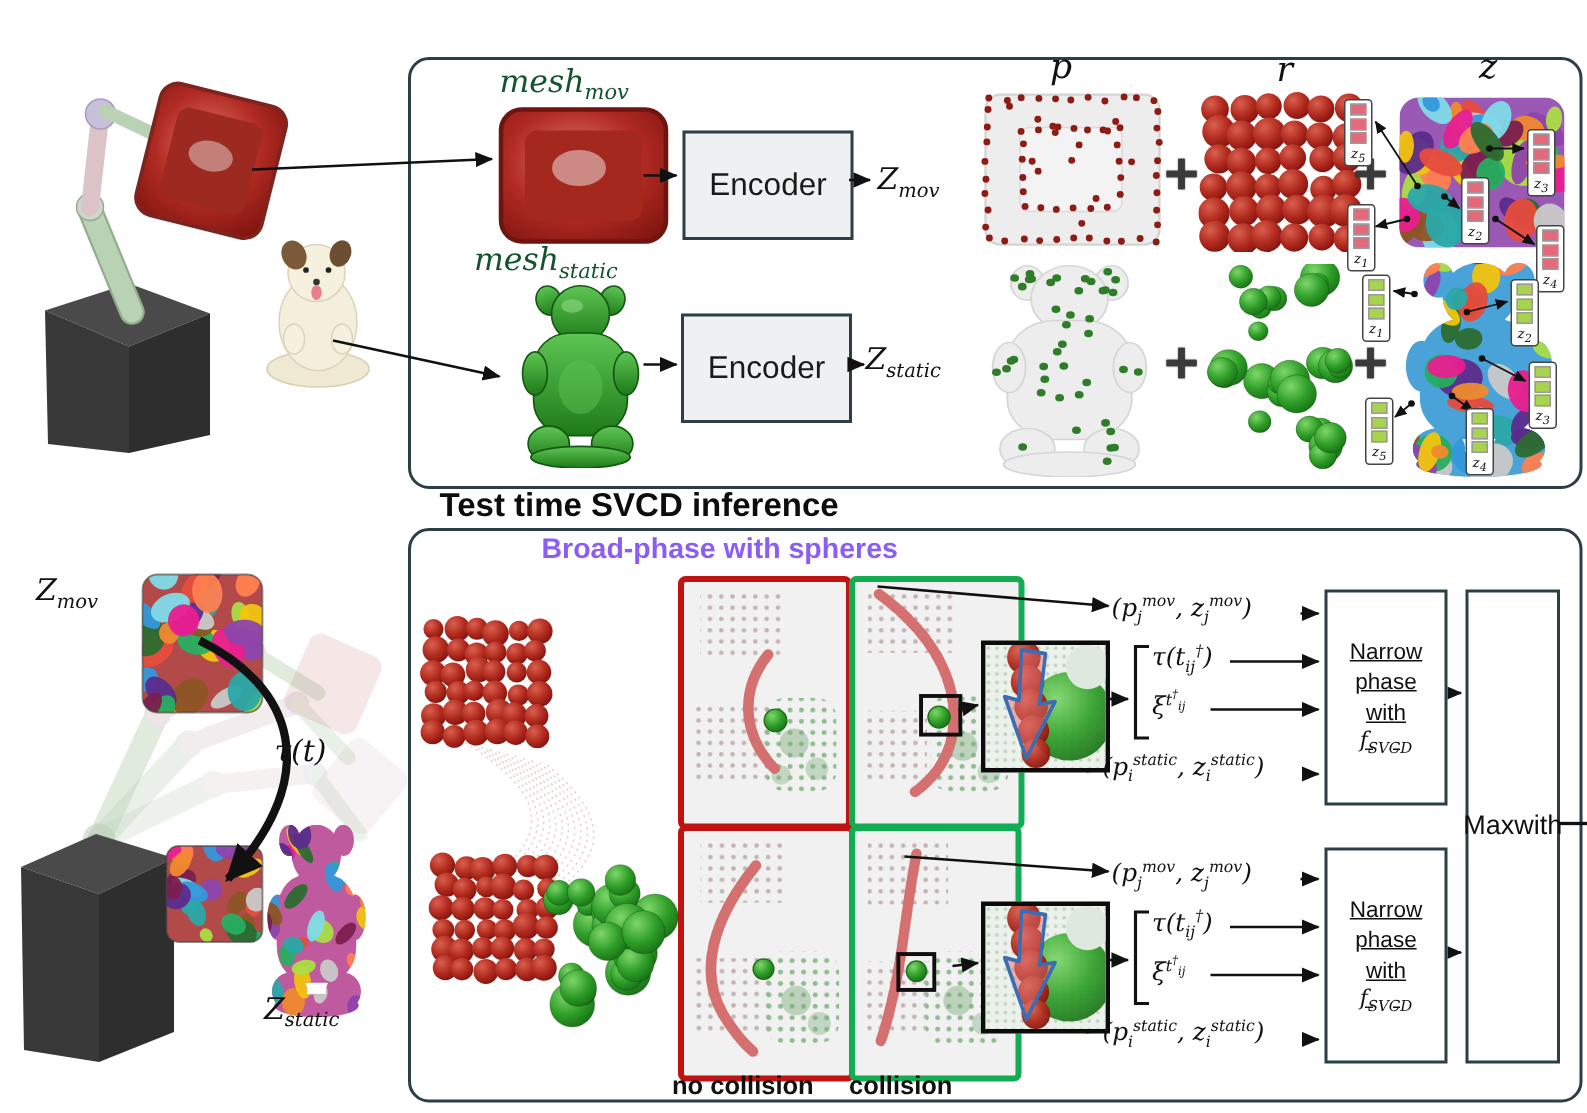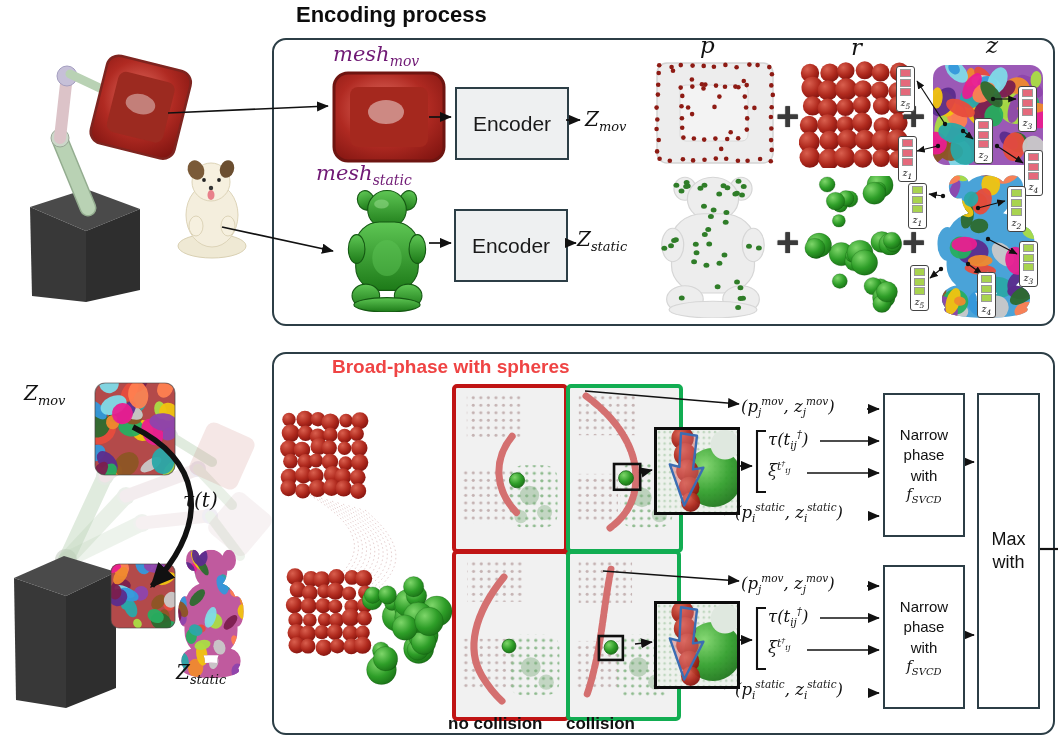--- a/index.html
+++ b/index.html
@@ -4,40 +4,40 @@
 <style>
   :root{
     --box-border:#2c3e46; --red-border:#c01414; --green-border:#12ad52;
     --tag-red:#e4697b; --tag-green:#a8d34f; --arc-red:#d47070; --panel-bg:#f1f1f1;
   }
   html,body{margin:0;padding:0;background:#fff;}
   #stage{position:relative;width:1058px;height:742px;background:#fff;overflow:hidden;
          font-family:"Liberation Sans",sans-serif;}
   .bigbox{position:absolute;border:2.6px solid var(--box-border);border-radius:14px;background:#fff;z-index:5;}
   .t-title{position:absolute;font:bold 22px "Liberation Sans",sans-serif;color:#0d0d0d;z-index:50;white-space:nowrap;}
-  .t-sub{position:absolute;font:bold 19px "Liberation Sans",sans-serif;color:#ef4444;z-index:50;white-space:nowrap;}
-  .mlab{position:absolute;font:italic 21px "DejaVu Serif",serif;color:#701a75;z-index:50;white-space:nowrap;}
+  .t-sub{position:absolute;font:bold 19px "Liberation Sans",sans-serif;color:#8b5cf6;z-index:50;white-space:nowrap;margin-left:29px;}
+  .mlab{position:absolute;font:italic 21px "DejaVu Serif",serif;color:#14532d;z-index:50;white-space:nowrap;}
   .mlab sub{font-size:14px;}
   .zlab{position:absolute;font:italic 20px "DejaVu Serif",serif;color:#111;z-index:50;white-space:nowrap;}
   .zlab sub{font-size:13px;}
   .prz{position:absolute;font:italic 23px "DejaVu Serif",serif;color:#111;z-index:50;}
   .plus{position:absolute;font:bold 40px "Liberation Sans",sans-serif;color:#3a3a3a;z-index:25;line-height:1;
         text-shadow:0 0 1px #222;}
   .mtext{position:absolute;font:italic 16.5px "DejaVu Serif",serif;color:#111;z-index:50;white-space:nowrap;}
   .mtext sup,.mtext sub{font-size:10.5px;}
   .mtext sup sup,.mtext sup sub{font-size:8px;}
   .procbox{position:absolute;border:2.2px solid var(--box-border);background:#eef0f1;z-index:25;
            display:flex;align-items:center;justify-content:center;font:21px "Liberation Sans",sans-serif;color:#1a1a1a;}
   .narrowbox{position:absolute;border:2.2px solid var(--box-border);background:#fff;z-index:45;
              display:flex;flex-direction:column;align-items:center;justify-content:center;
-             font:15px "Liberation Sans",sans-serif;color:#111;line-height:1.35;}
+             font:15px "Liberation Sans",sans-serif;color:#111;line-height:1.35;text-decoration:underline;}
   .fsvcd{font:italic 14.5px "DejaVu Serif",serif;}
   .fsvcd sub{font-size:10px;}
   .maxbox{position:absolute;border:2.2px solid var(--box-border);background:#fff;z-index:45;
-          display:flex;flex-direction:column;align-items:center;justify-content:center;
+          display:flex;flex-direction:row;align-items:center;justify-content:center;
           font:18px "Liberation Sans",sans-serif;color:#111;line-height:1.3;}
   .panel{position:absolute;background:var(--panel-bg);border-radius:5px;z-index:20;}
   .panel.red{border:4px solid var(--red-border);}
   .panel.green{border:4px solid var(--green-border);}
   .panel svg{display:block;width:100%;height:100%;}
   .inset{position:absolute;border:3px solid #0c0c0c;background:#eef2ed;z-index:45;}
   .inset svg{display:block;width:100%;height:100%;}
   .blabel{position:absolute;font:bold 17px "Liberation Sans",sans-serif;color:#111;z-index:50;}
   .ztag{position:absolute;width:17px;background:#fff;border:1.4px solid #444;border-radius:3px;
         display:flex;flex-direction:column;align-items:center;padding:2px 0 1px;gap:1.5px;z-index:55;}
@@ -97,21 +97,21 @@
         <ellipse cx="27" cy="122" rx="15" ry="13"></ellipse>
         <ellipse cx="73" cy="122" rx="15" ry="13"></ellipse>
         <ellipse cx="50" cy="132" rx="36" ry="8"></ellipse>
       </clipPath>
     </defs>
   </svg>
 
   <div class="bigbox" style="left:272px;top:38px;width:779px;height:284px"></div>
   <div class="bigbox" style="left:272px;top:352px;width:779px;height:379px"></div>
 
-  <div class="t-title" style="left:296px;top:2px">Encoding process</div>
+  <div class="t-title" style="left:293px;top:324px">Test time SVCD inference</div>
   <div class="t-sub" style="left:332px;top:356px">Broad-phase with spheres</div>
 
   <svg class="layer" style="left:0;top:10px" width="270" height="310" viewBox="0 10 270 310">
     <g>
       <polygon points="30,207 86,189 140,209 86,231" fill="#4a4a4a"></polygon>
       <polygon points="30,207 86,231 86,302 32,296" fill="#383838"></polygon>
       <polygon points="86,231 140,209 140,290 86,302" fill="#2e2e2e"></polygon>
     </g>
     <g>
       <line x1="88" y1="208" x2="60" y2="140" stroke="#94ad90" stroke-width="17" stroke-linecap="round"></line>

